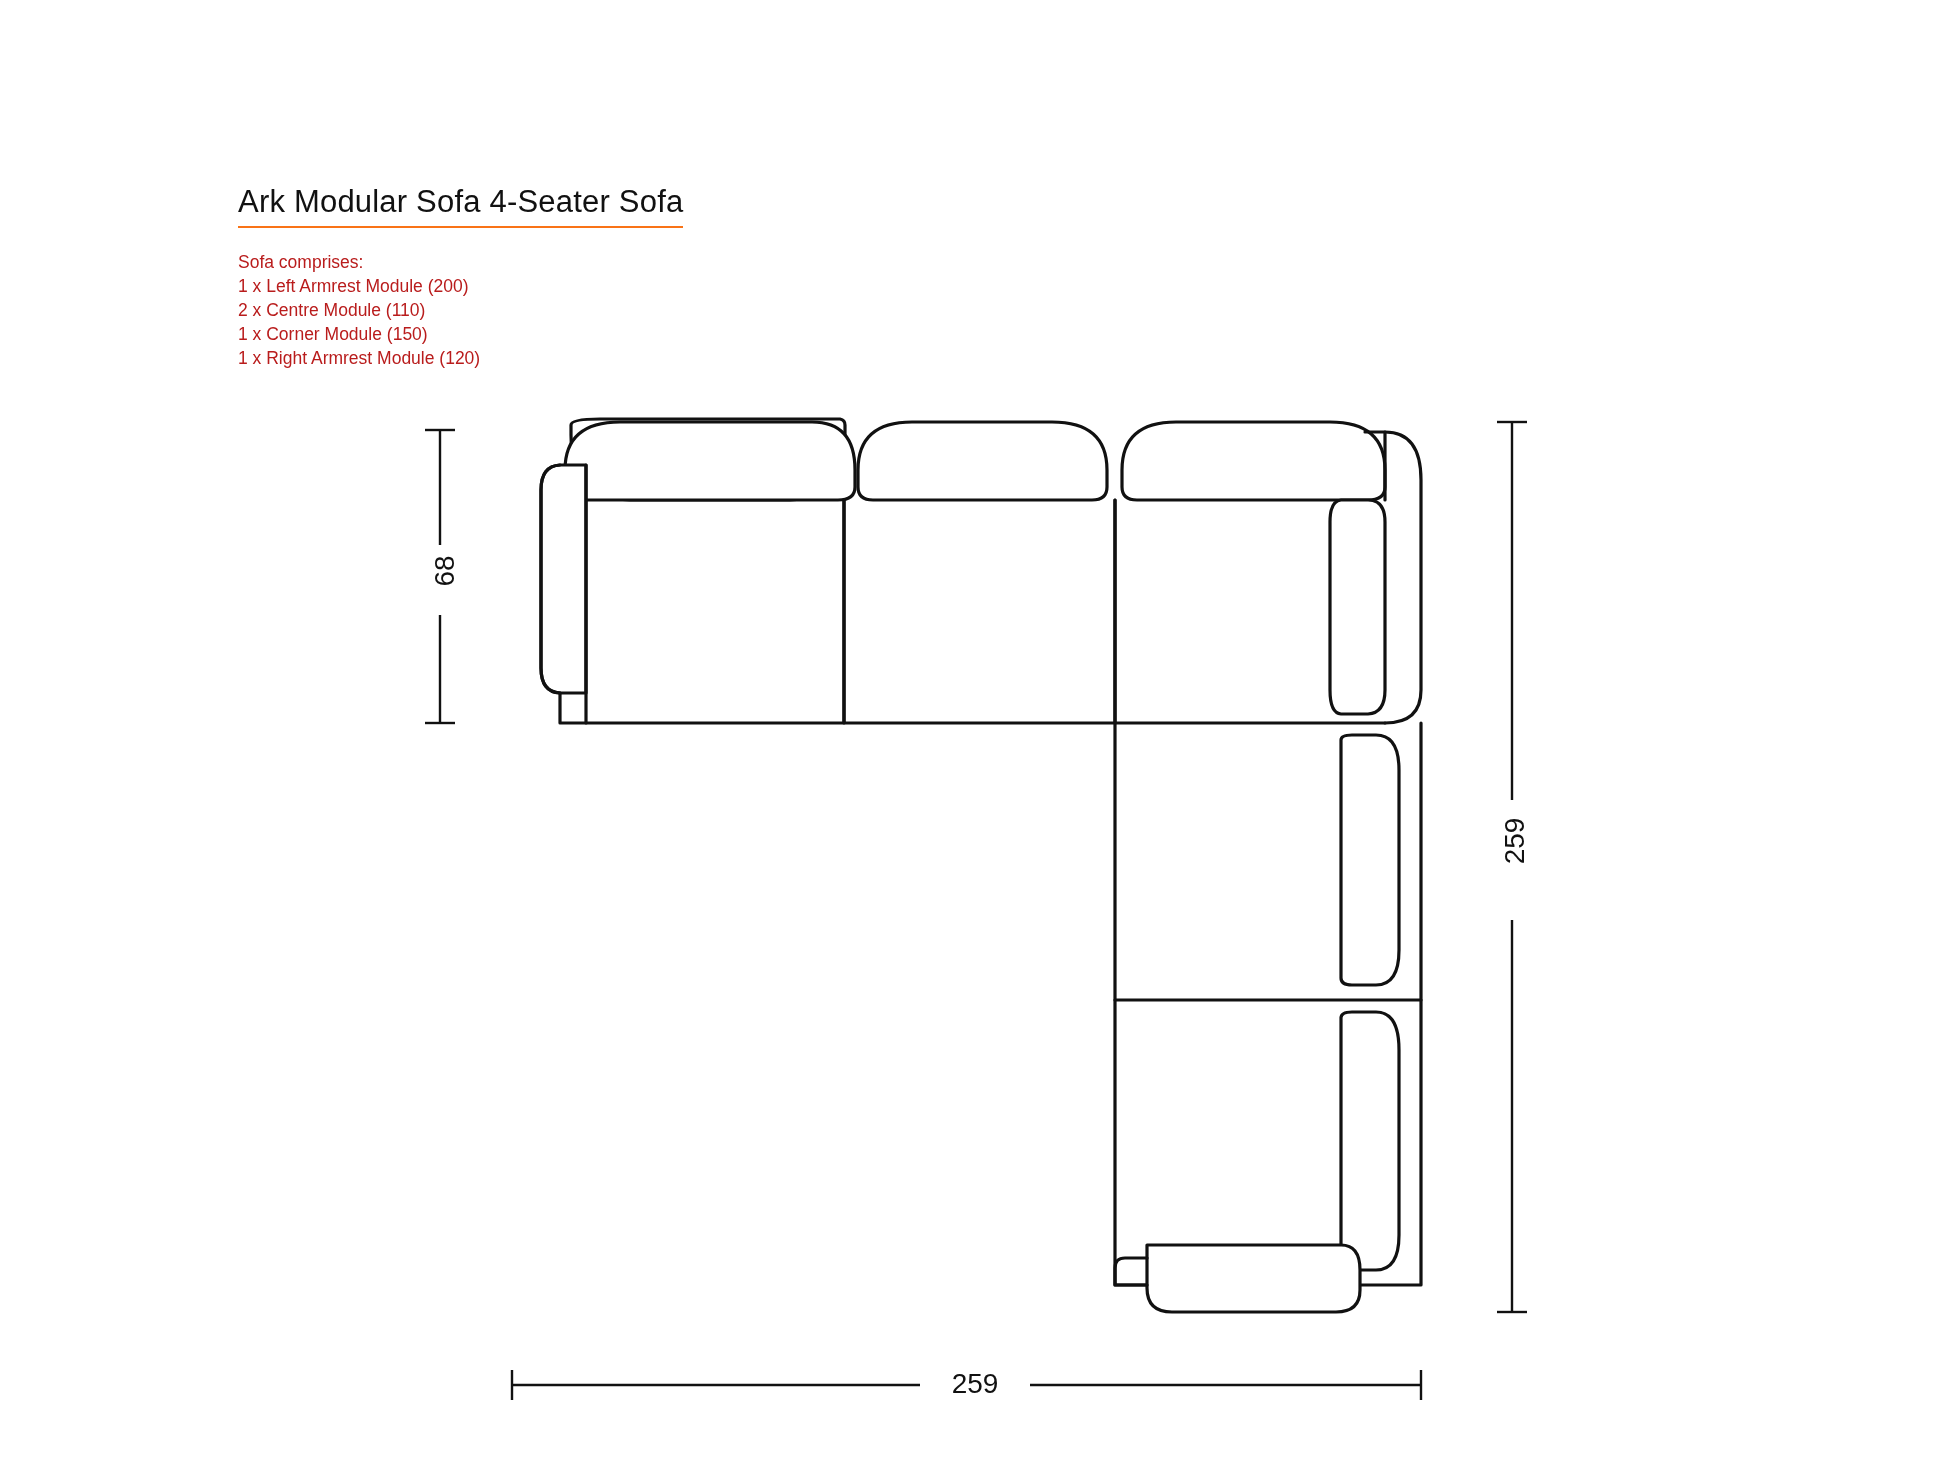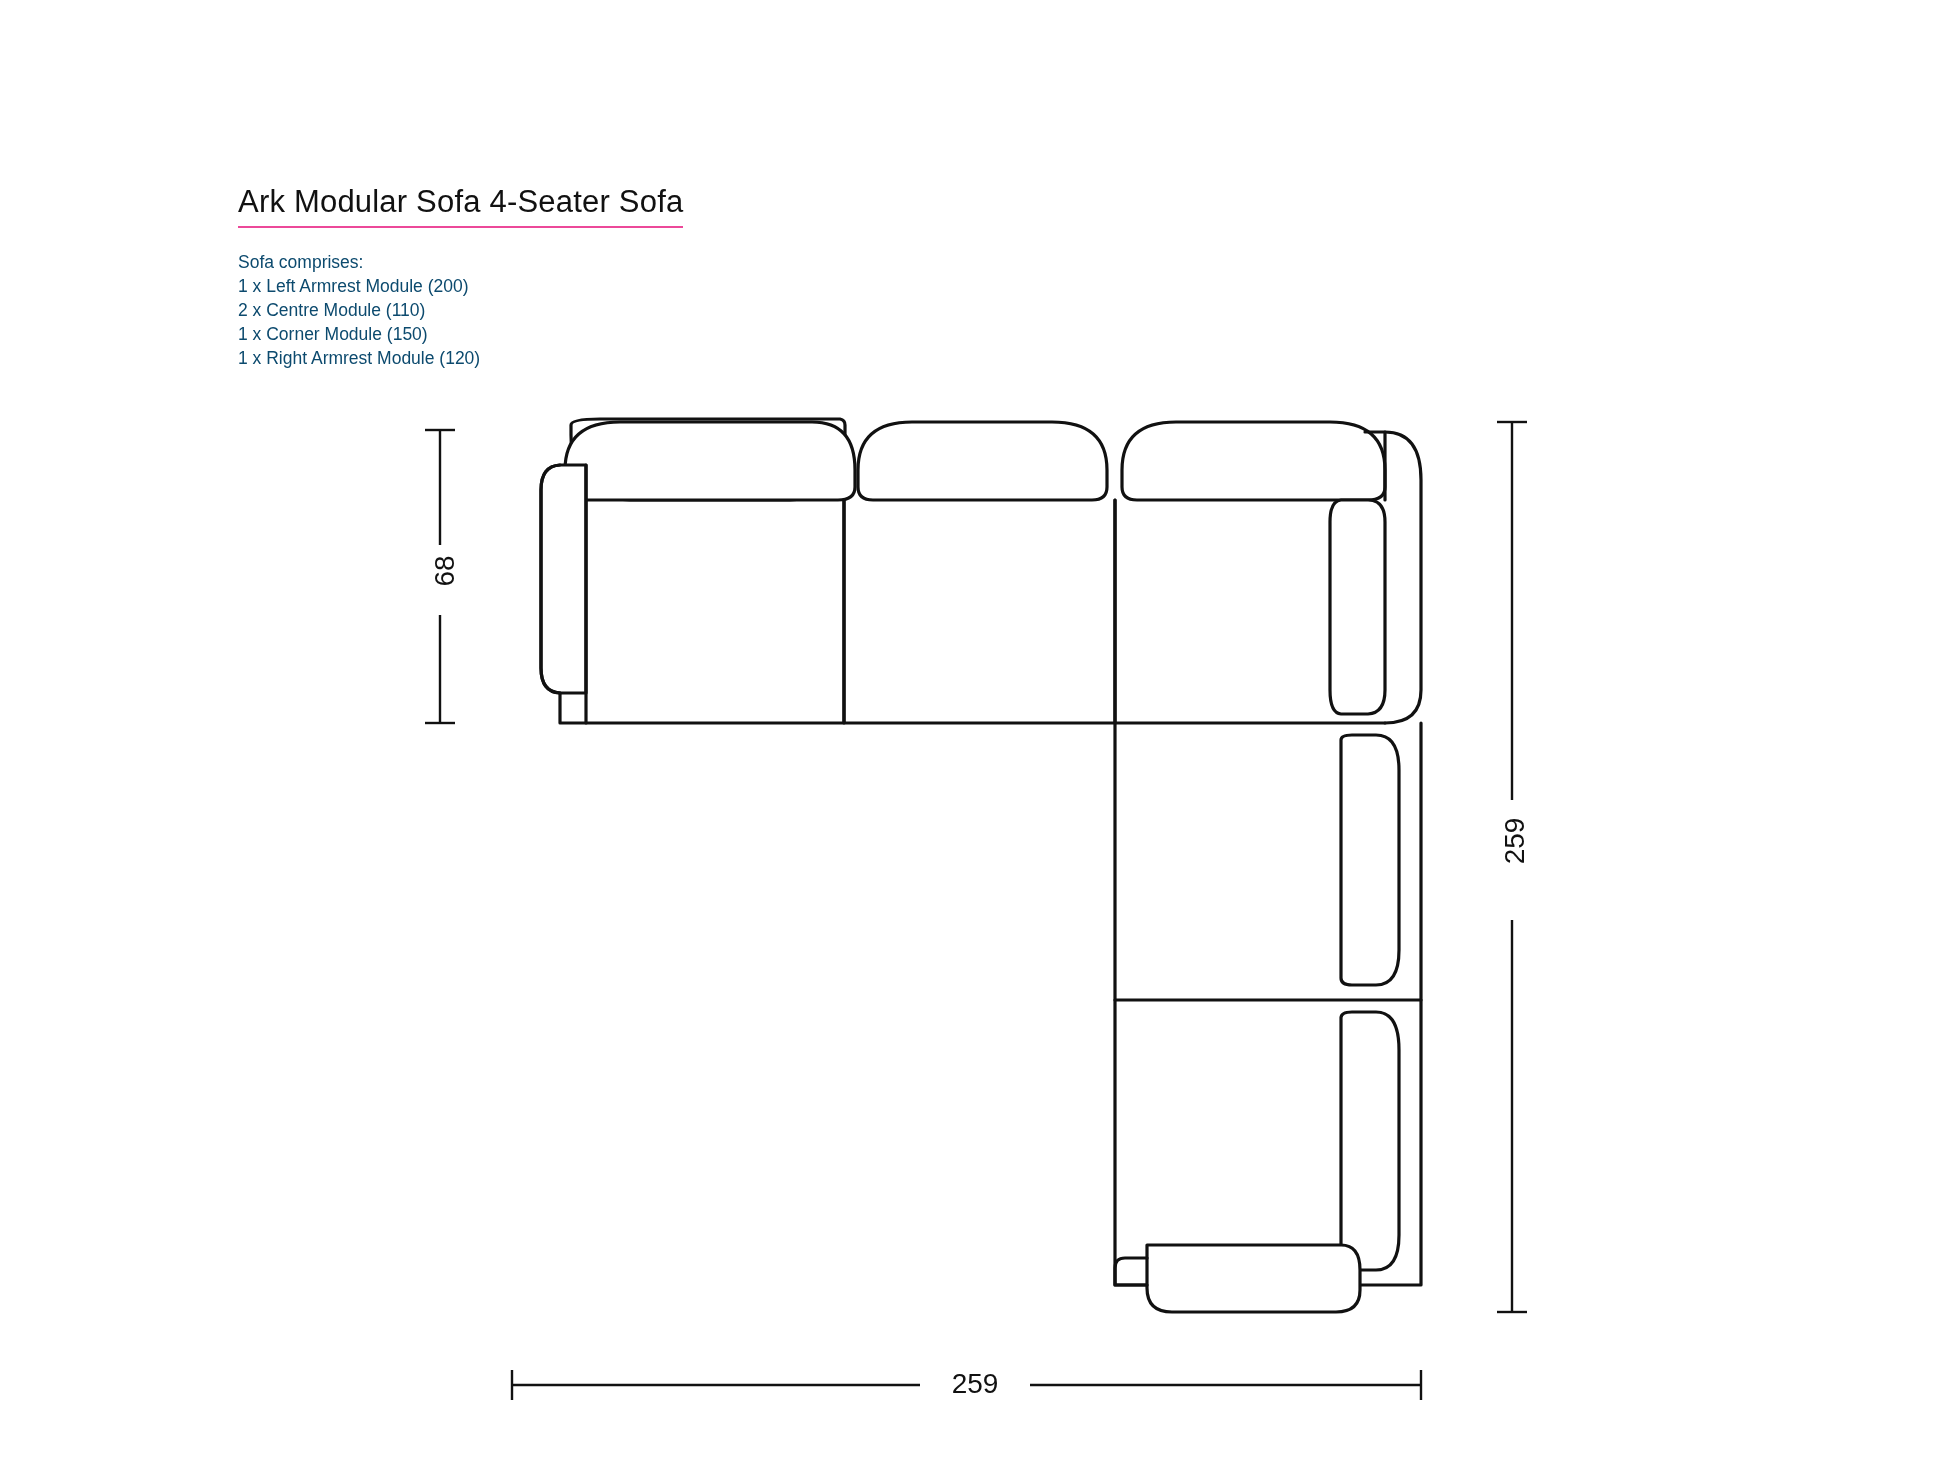--- a/index.html
+++ b/index.html
@@ -24,33 +24,33 @@
   
   .title {
     position: absolute;
     left: 238px;
     top: 163px;
     font-size: 31px;
     font-weight: 400;
     letter-spacing: 0.2px;
     color: #111111;
     padding-bottom: 6px;
-    border-bottom: 2px solid #ec4899;
+    border-bottom: 2px solid #f97316;
     display: inline-block;
     white-space: nowrap;
   }
 
   
   .comprises {
     position: absolute;
     left: 238px;
     top: 250px;
     font-size: 17.5px;
     line-height: 24px;
-    color: #0c4a6e;
+    color: #b91c1c;
   }
   .comprises div { white-space: nowrap; }
 
   
   .drawing {
     position: absolute;
     left: 0;
     top: 0;
     width: 1946px;
     height: 1464px;

